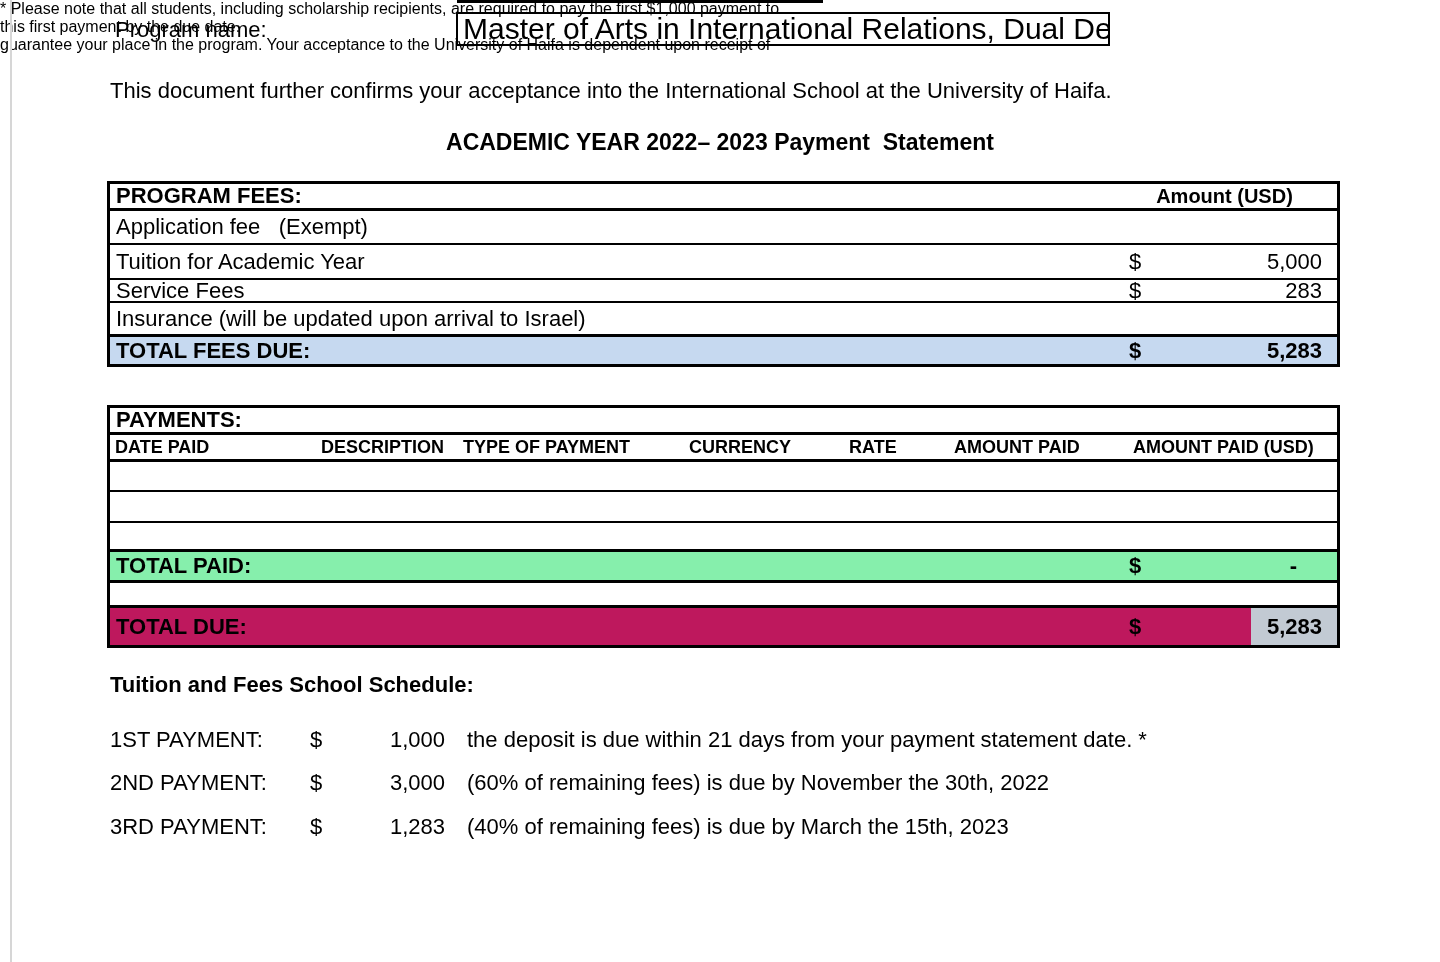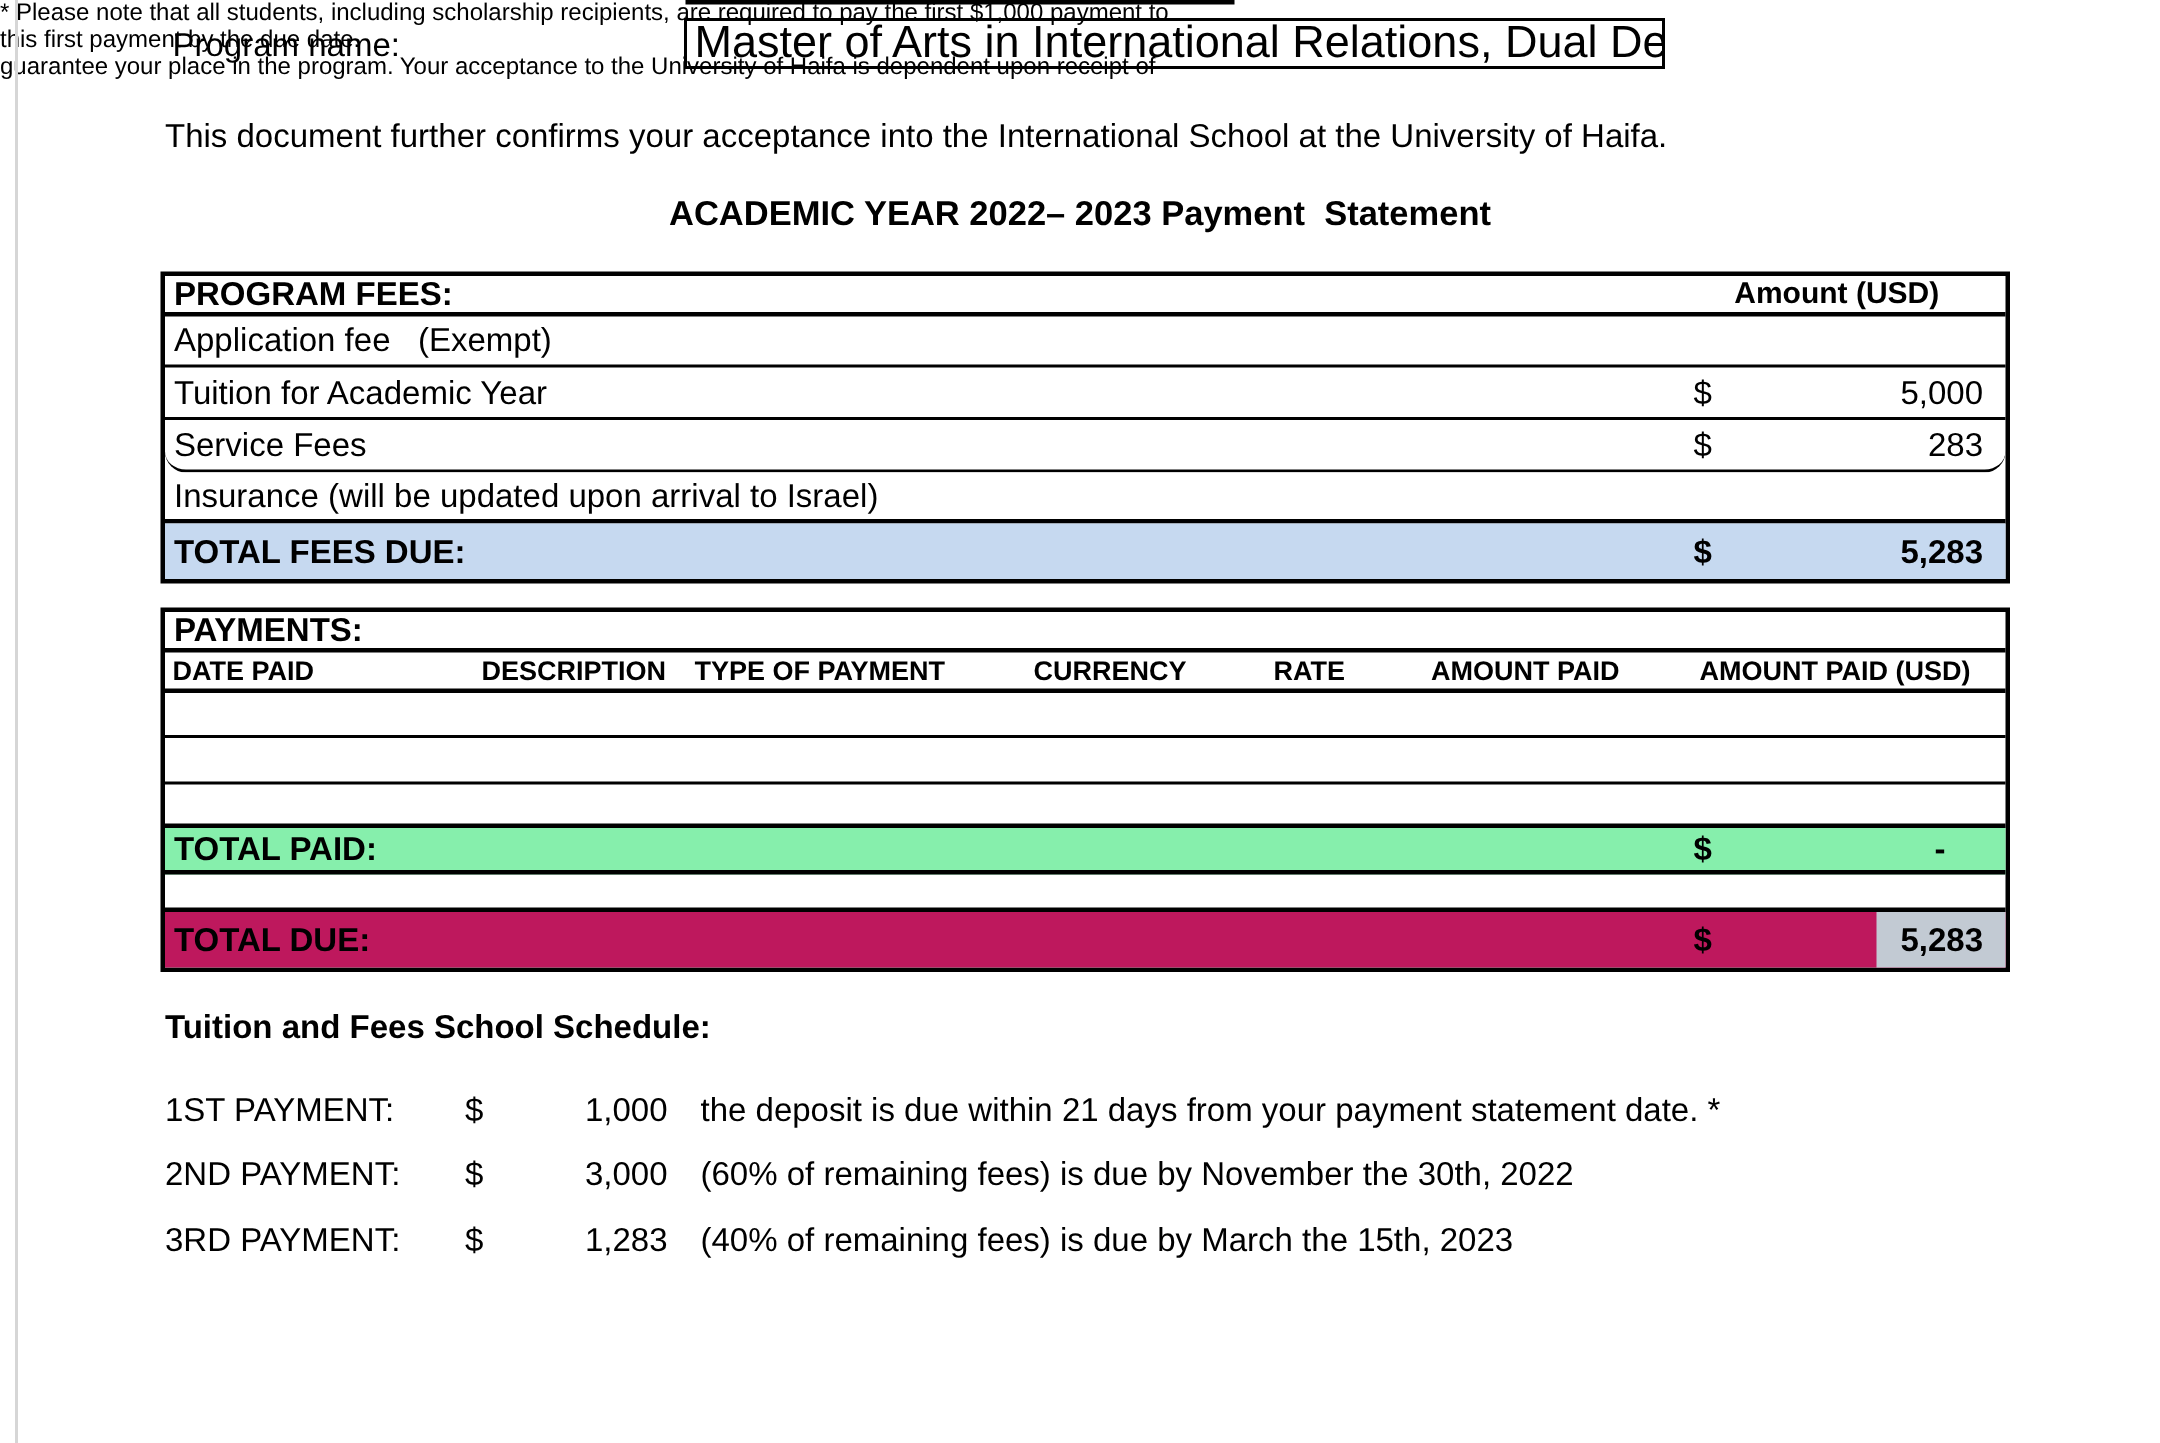--- a/index.html
+++ b/index.html
@@ -49,23 +49,23 @@
   .row {
     display: flex; align-items: center; box-sizing: border-box;
     position: relative;
   }
   .bb2 { border-bottom: 2px solid #000; }
   .bb3 { border-bottom: 3px solid #000; }
   
   .r-fhead { height: 27px; }
   .r-f1 { height: 34px; }
   .r-f2 { height: 35px; }
-  .r-f3 { height: 35px; border-radius: 14px; }
+  .r-f3 { height: 23px; }
   .r-f4 { height: 34px; }
-  .r-ftot { height: 37px; }
+  .r-ftot { height: 27px; }
   
   .r-ptitle { height: 27px; }
   .r-phead  { height: 27px; }
   .r-pe1 { height: 30px; }
   .r-pe2 { height: 31px; }
   .r-pe3 { height: 29px; }
   .r-ptot { height: 31px; }
   .r-pgap { height: 25px; }
   .r-pdue { height: 37px; }
   

